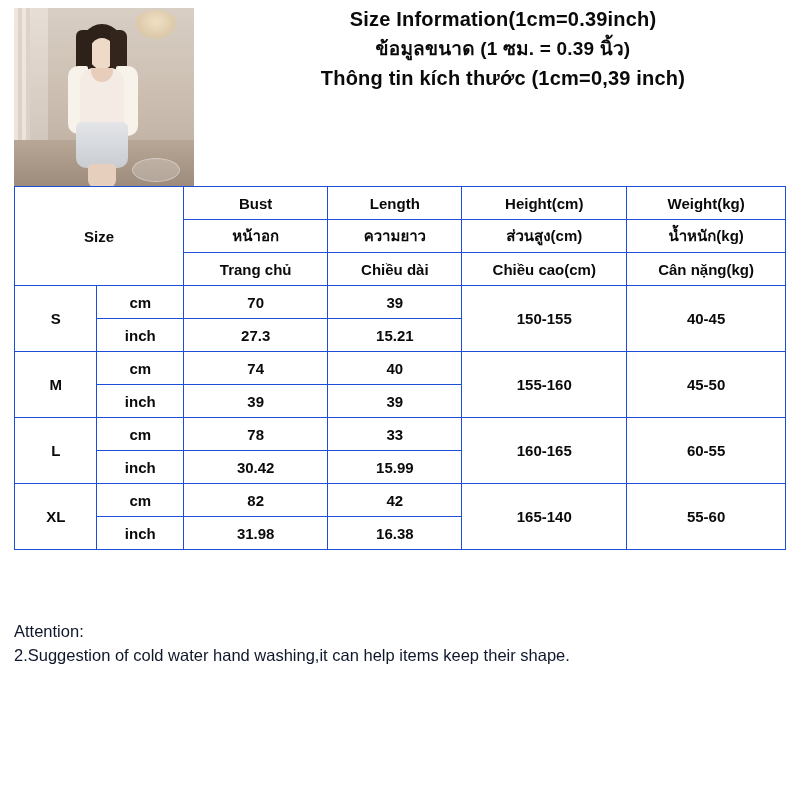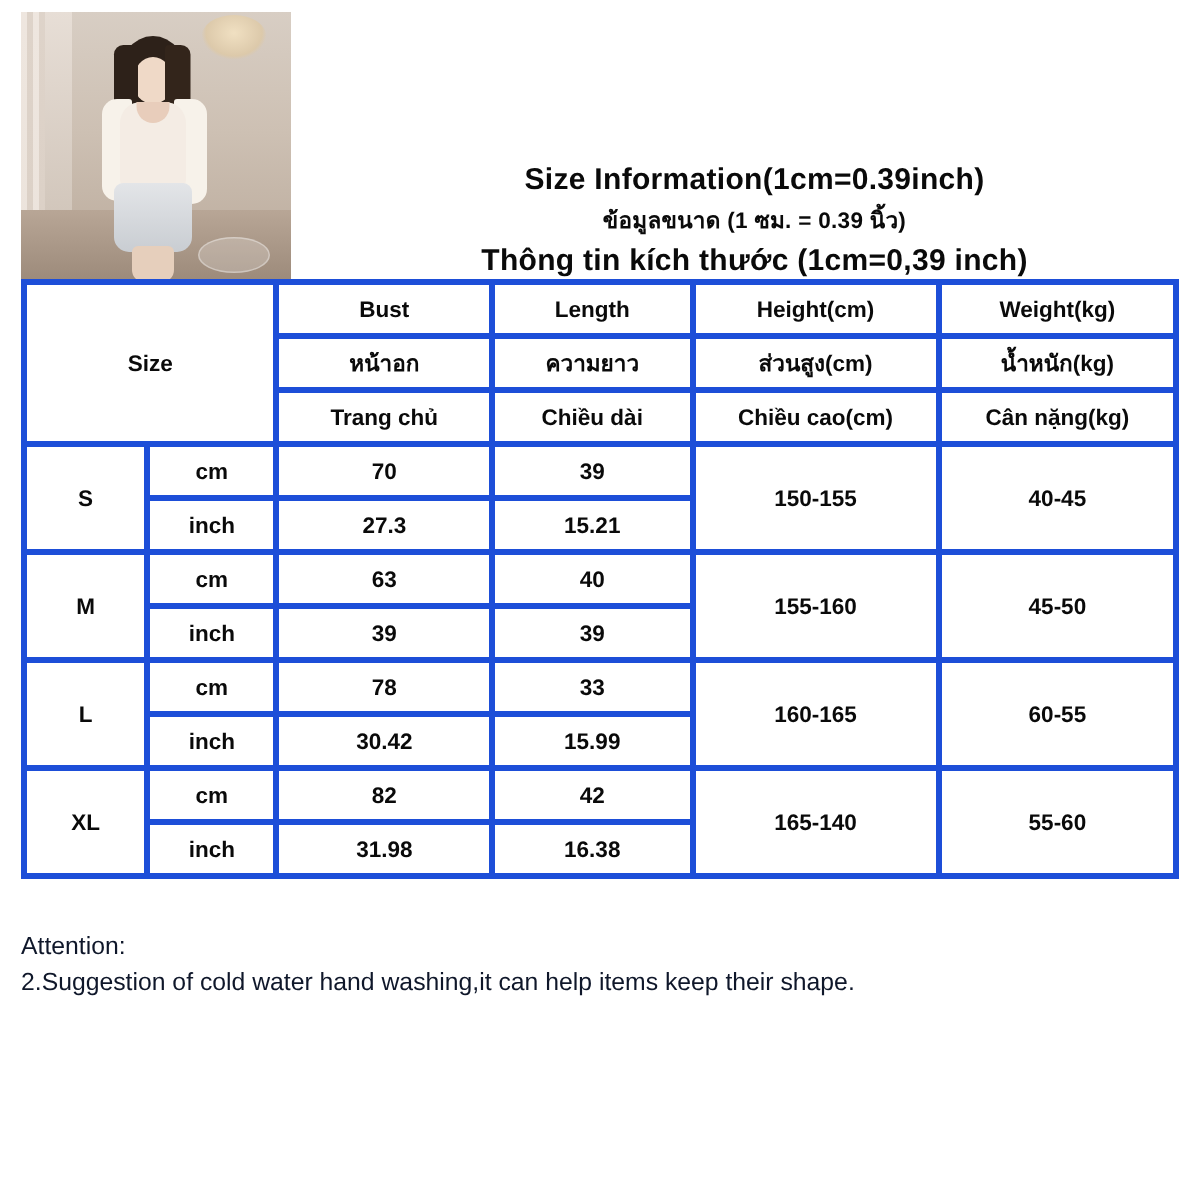--- a/index.html
+++ b/index.html
@@ -25,21 +25,21 @@
 
   
   .header {
     position: absolute;
     left: 14px;
     top: 8px;
     width: 772px;
     height: 178px;
     display: flex;
     flex-direction: row;
-    align-items: flex-end;
+    align-items: flex-start;
     gap: 20px;
   }
 
   .photo {
     position: relative;
     width: 180px;
     height: 178px;
     background: #cfc6bd;
     overflow: hidden;
     flex: 0 0 auto;
@@ -142,36 +142,36 @@
     padding-left: 6px;
   }
   .title-line {
     font-weight: bold;
     font-size: 20px;
     line-height: 1.15;
     text-align: center;
     color: #0a0a0a;
     letter-spacing: .2px;
   }
-  .title-line.thai { font-size: 15px; }
+  .title-line.thai { font-size: 19px; }
 
   
   .table-wrap {
     position: absolute;
     left: 14px;
     top: 186px;
     width: 772px;
   }
   table.size-table {
     border-collapse: collapse;
     width: 772px;
     table-layout: fixed;
   }
   table.size-table td, table.size-table th {
-    border: 4px solid #1d4ed8;
+    border: 1px solid #1d4ed8;
     text-align: center;
     vertical-align: middle;
     font-size: 15px;
     font-weight: bold;
     color: #0a0a0a;
     padding: 0;
     height: 32px;
     background: #ffffff;
   }
   .col-size   { width: 80px; }
@@ -286,21 +286,21 @@
         </tr>
         <tr>
           <td class="unit">inch</td>
           <td class="val">27.3</td>
           <td class="val">15.21</td>
         </tr>
 
         <tr>
           <td class="sizecell" rowspan="2">M</td>
           <td class="unit">cm</td>
-          <td class="val">63</td>
+          <td class="val">74</td>
           <td class="val">40</td>
           <td class="range" rowspan="2">155-160</td>
           <td class="range" rowspan="2">45-50</td>
         </tr>
         <tr>
           <td class="unit">inch</td>
           <td class="val">39</td>
           <td class="val">39</td>
         </tr>
 

